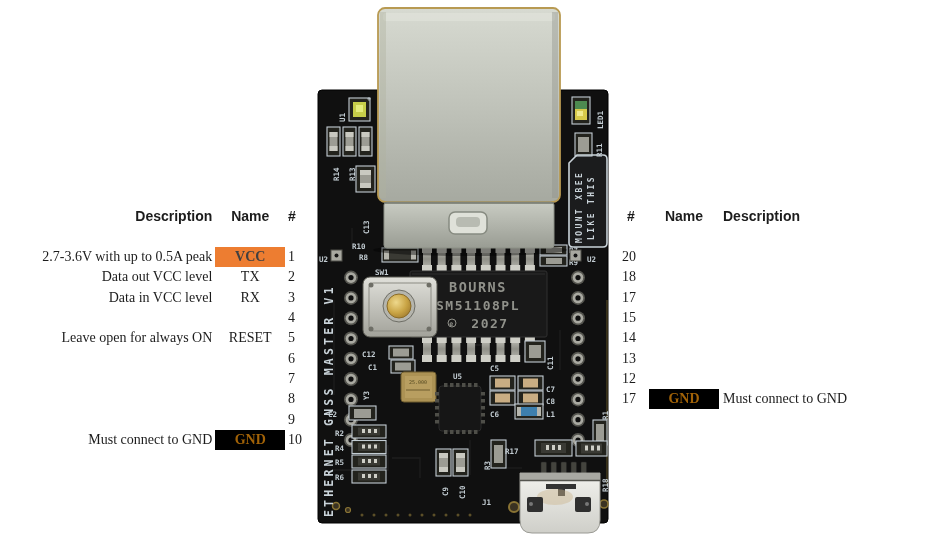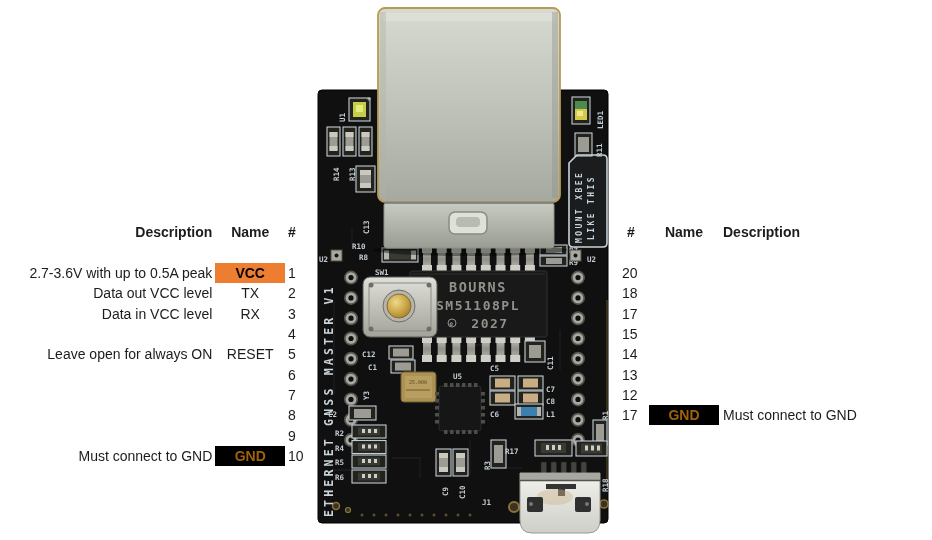--- a/index.html
+++ b/index.html
@@ -1,33 +1,33 @@
 <!DOCTYPE html>
 <html><head>
 <meta charset="utf-8">
 <style>
   html,body{margin:0;padding:0;background:#fff;}
   .canvas{position:relative;width:932px;height:540px;background:#ffffff;overflow:hidden;
           font-family:"Liberation Sans",sans-serif;color:#1c1c1c;}
-  .ptable{position:absolute;top:224px;font-size:14px;line-height:16px;}
+  .ptable{position:absolute;top:208px;font-size:14px;line-height:16px;}
   .ptable .thead{display:flex;font-weight:bold;height:16px;align-items:center;}
-  .ptable .rows{margin-top:23px;}
+  .ptable .rows{margin-top:23px;font-family:Liberation Serif, serif;}
   .prow{display:flex;height:20.3px;align-items:center;}
   
   .t-left{left:10px;width:302px;}
   .ldesc{width:206px;text-align:right;padding-right:3px;box-sizing:border-box;white-space:nowrap;}
   .lname{width:70px;text-align:center;height:20px;line-height:20px;}
   .lnum{padding-left:3px;width:24px;}
   
   .t-right{left:622px;width:308px;}
   .rnum{width:27px;}
   .hnum{padding-left:5px;box-sizing:border-box;}
   .rname{width:70px;text-align:center;height:20px;line-height:20px;}
   .rdesc{padding-left:4px;white-space:nowrap;}
-  .hl-orange{background:#ED7D31;font-weight:700;color:#000000;}
+  .hl-orange{background:#ED7D31;font-weight:700;color:#404040;}
   .hl-black{background:#000;color:#a16207;font-weight:700;}
   
   .board{position:absolute;left:300px;top:0;width:332px;height:540px;}
   .silk{font-family:"DejaVu Sans Mono",monospace;font-weight:700;font-size:7.5px;fill:#c3cdd3;}
   .silk-sm{font-family:"DejaVu Sans Mono",monospace;font-weight:700;font-size:6.5px;fill:#c3cdd3;}
   .silk-edge{font-family:"DejaVu Sans Mono",monospace;font-weight:700;font-size:11.5px;letter-spacing:3.2px;fill:#c9d3d9;}
   .silk-xbee{font-family:"DejaVu Sans Mono",monospace;font-weight:700;font-size:8px;letter-spacing:2.4px;fill:#c9d3d9;}
   .chip-t{font-family:"DejaVu Sans Mono",monospace;font-weight:700;fill:#90918a;letter-spacing:1.5px;}
   .comp-o{fill:#23231d;stroke:#c3cdd3;stroke-width:1.1;}
   .body-g{fill:#9c9c94;}

